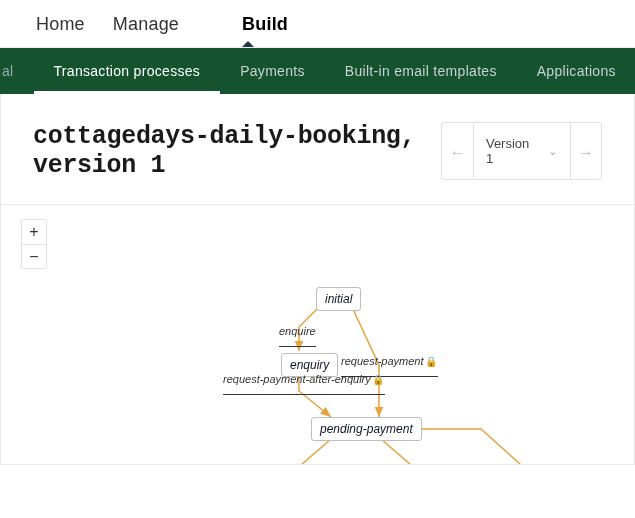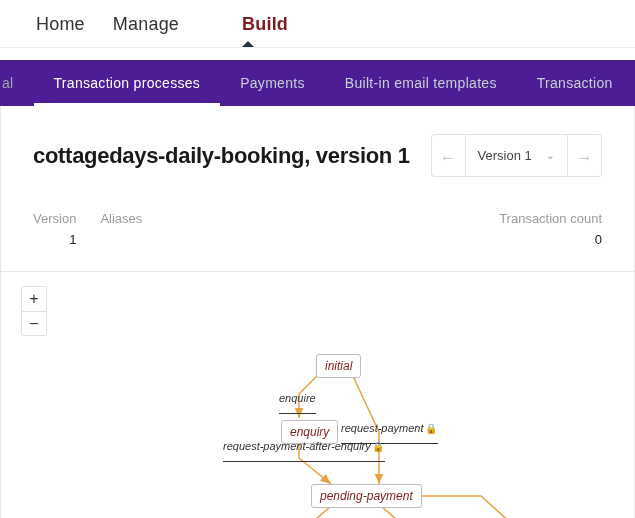--- a/index.html
+++ b/index.html
@@ -1,50 +1,50 @@
 <!DOCTYPE html>
 <html><head>
   <meta charset="utf-8">
   <style>
     * { box-sizing: border-box; margin: 0; padding: 0; }
     body { font-family: -apple-system, BlinkMacSystemFont, "Segoe UI", Helvetica, Arial, sans-serif; background: #fff; color: #1a1a1a; width: 635px; height: 518px; overflow: hidden; }
 
     
     .topnav { display: flex; gap: 28px; padding: 14px 36px 12px; font-size: 18px; color: #333; border-bottom: 1px solid #eee; position: relative; }
     .topnav .item { cursor: pointer; letter-spacing: 0.2px; }
-    .topnav .item.active { font-weight: 700; color: #7f1d1d; position: relative; padding-left: 35px; }
+    .topnav .item.active { font-weight: 700; color: #000000; position: relative; padding-left: 35px; }
     .topnav .item.active::after {
       content: "";
       position: absolute;
       top: calc(100% + 6px);
       left: 50%;
       transform: translateX(-50%);
       width: 0; height: 0;
       border-left: 6px solid transparent;
       border-right: 6px solid transparent;
       border-bottom: 6px solid #223542;
     }
 
     
-    .subnav { background: #4c1d95; color: #c8d0d5; display: flex; align-items: stretch; font-size: 14px; height: 46px; overflow: hidden; margin-top: 12px; }
+    .subnav { background: #14532d; color: #c8d0d5; display: flex; align-items: stretch; font-size: 14px; height: 46px; overflow: hidden; }
     .subnav-inner { display: flex; align-items: center; transform: translateX(-18px); }
     .subnav .item { padding: 0 20px; display: flex; align-items: center; height: 46px; cursor: pointer; white-space: nowrap; letter-spacing: 0.3px; }
     .subnav .partial { color: #9aa8b0; }
     .subnav .item.active { color: #fff; position: relative; }
     .subnav .item.active::after {
       content: "";
       position: absolute;
       left: 0; right: 0; bottom: 0;
       height: 3px; background: #fff;
     }
 
     
     .card { border: 1px solid #e7e7e7; border-top: none; margin: 0; padding: 28px 32px 24px; background: #fff; }
     .header-row { display: flex; justify-content: space-between; align-items: center; }
-    .title { font-size: 22px; font-weight: 600; letter-spacing: -0.3px; }
+    .title { font-size: 25px; font-weight: 600; letter-spacing: -0.3px; font-family: Liberation Mono, monospace; }
     .version-picker { display: flex; align-items: stretch; }
     .vp-btn { border: 1px solid #e2e2e2; background: #fff; width: 34px; display: flex; align-items: center; justify-content: center; color: #bdbdbd; cursor: pointer; }
     .vp-btn.left { border-radius: 4px 0 0 4px; border-right: none; }
     .vp-btn.right { border-radius: 0 4px 4px 0; border-left: none; }
     .vp-select { border: 1px solid #e2e2e2; padding: 13px 12px; display: flex; align-items: center; gap: 14px; font-size: 13px; color: #444; cursor: pointer; }
     .chev { color: #aaa; font-size: 11px; }
 
     
     .meta { display: flex; justify-content: space-between; margin-top: 34px; font-size: 13px; }
     .meta-left { display: flex; gap: 24px; }
@@ -53,21 +53,21 @@
     .meta-val-right { text-align: right; }
 
     
     .canvas-wrap { position: relative; border: 1px solid #e7e7e7; border-top: none; padding: 8px 0 0 8px; background: #fff; height: 260px; }
     .zoom { display: inline-flex; flex-direction: column; border: 1px solid #e2e2e2; border-radius: 2px; overflow: hidden; background: #fff; margin-left: 12px; margin-top: 6px;}
     .zoom .zbtn { width: 24px; height: 24px; display: flex; align-items: center; justify-content: center; font-size: 16px; color: #333; cursor: pointer; }
     .zoom .zbtn + .zbtn { border-top: 1px solid #e2e2e2; }
 
     .diagram { position: absolute; top: 0; left: 0; right: 0; bottom: 0; }
 
-    .node { position: absolute; border: 1px solid #bdbdbd; border-radius: 3px; padding: 4px 8px; background: #fff; font-size: 12px; font-style: italic; color: #7f1d1d; }
+    .node { position: absolute; border: 1px solid #bdbdbd; border-radius: 3px; padding: 4px 8px; background: #fff; font-size: 12px; font-style: italic; color: #0f172a; }
     .edge-label { position: absolute; font-size: 11px; font-style: italic; color: #333; border-bottom: 1px solid #333; padding-bottom: 9px; white-space: nowrap; }
     .lock { font-style: normal; font-size: 10px; margin-left: 2px; }
 
     svg.edges { position: absolute; top: 0; left: 0; width: 100%; height: 100%; pointer-events: none; }
 
     .arrow-icon { font-size: 16px; line-height: 1; }
   </style>
 </head>
 <body>
 
@@ -76,56 +76,41 @@
   <div class="item">Manage</div>
   <div class="item active">Build</div>
 </div>
 
 <div class="subnav">
   <div class="subnav-inner">
     <div class="item partial">al</div>
     <div class="item active">Transaction processes</div>
     <div class="item">Payments</div>
     <div class="item">Built-in email templates</div>
-    <div class="item">Transaction</div>
+    <div class="item">Applications</div>
   </div>
 </div>
 
 <div class="card">
   <div class="header-row">
     <div class="title">cottagedays-daily-booking, version 1</div>
     <div class="version-picker">
       <div class="vp-btn left">
         <span class="arrow-icon">←</span>
       </div>
       <div class="vp-select">
         <span>Version 1</span>
         <span class="chev">⌄</span>
       </div>
       <div class="vp-btn right">
         <span class="arrow-icon">→</span>
       </div>
     </div>
   </div>
 
-  <div class="meta">
-    <div class="meta-left">
-      <div class="meta-col">
-        <div class="meta-label">Version</div>
-        <div class="meta-val-right" style="text-align:right">1</div>
-      </div>
-      <div class="meta-col">
-        <div class="meta-label">Aliases</div>
-      </div>
-    </div>
-    <div class="meta-col" style="text-align:right">
-      <div class="meta-label">Transaction count</div>
-      <div style="text-align:right">0</div>
-    </div>
-  </div>
 </div>
 
 <div class="canvas-wrap">
 
   <div class="zoom">
     <div class="zbtn">+</div>
     <div class="zbtn">−</div>
   </div>
 
   <div class="diagram">

